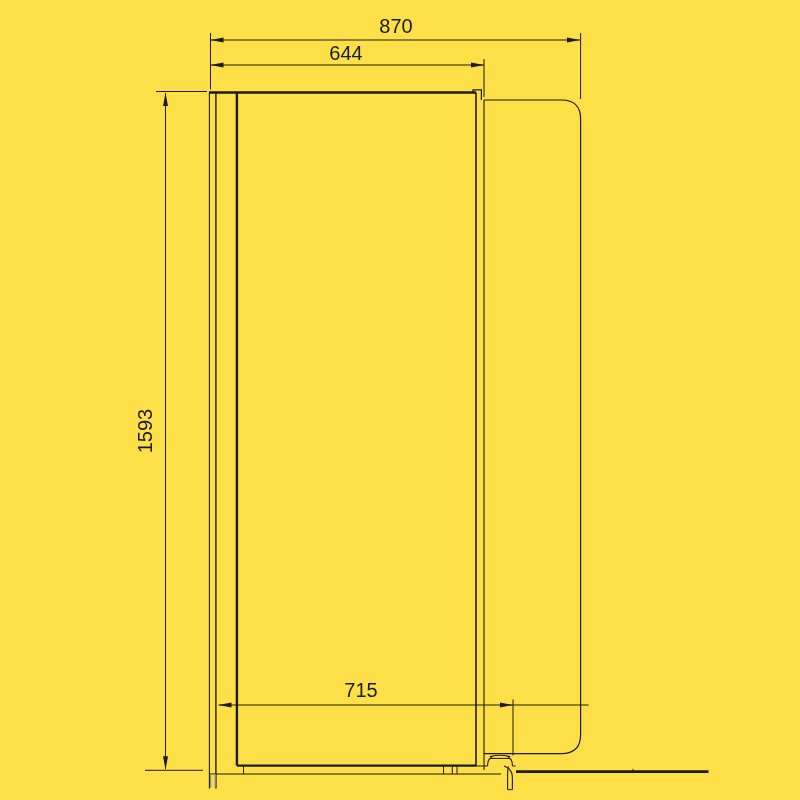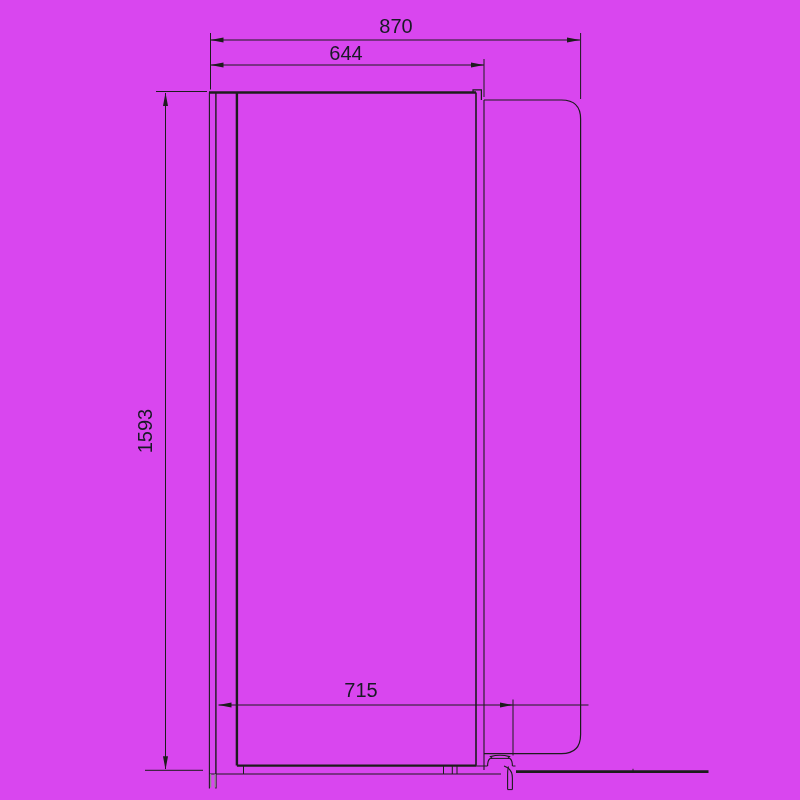--- a/index.html
+++ b/index.html
@@ -8,21 +8,21 @@
     background: #ffffff;
     width: 800px;
     height: 800px;
     overflow: hidden;
     font-family: "Liberation Sans", sans-serif;
   }
   .canvas {
     position: relative;
     width: 800px;
     height: 800px;
-    background: #d946ef;
+    background: #fde047;
     text-align: right;
   }
   svg text {
     font-family: "Liberation Sans", sans-serif;
     font-size: 20px;
     fill: #181a24;
   }
   svg .ln { stroke: #1c1c1c; fill: none; }
   svg .gray { stroke: #8f8f8f; fill: none; }
   svg .arrow { fill: #1c1c1c; stroke: none; }

